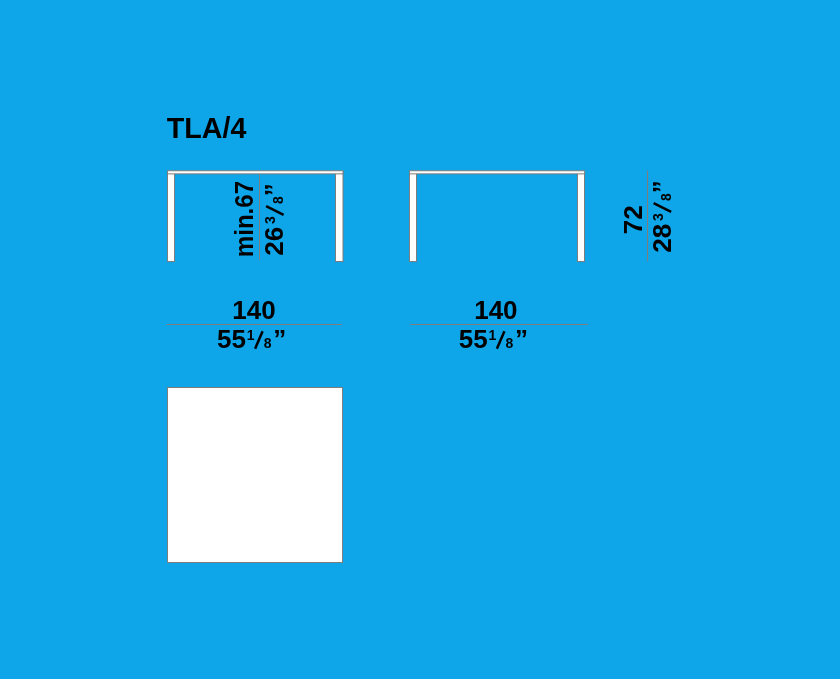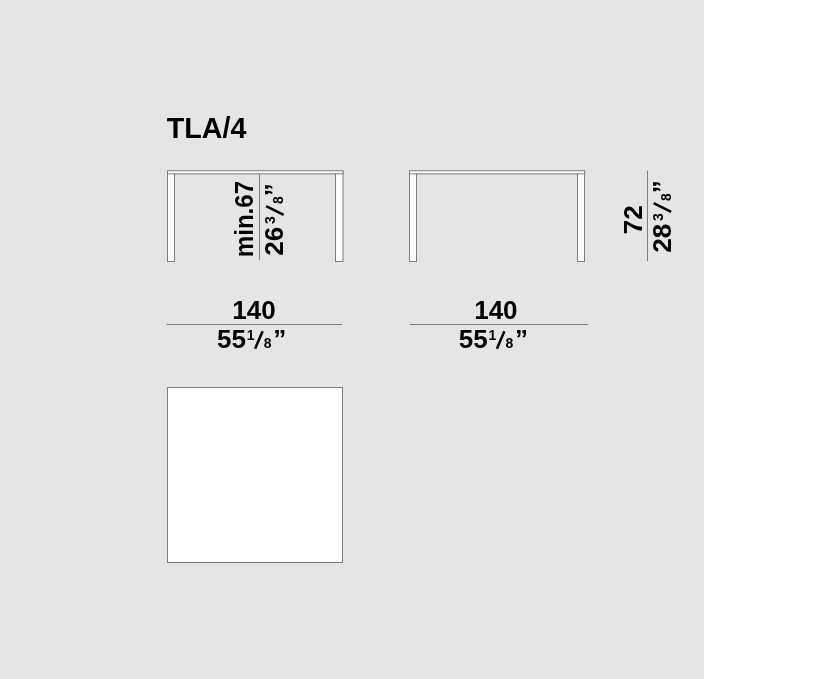--- a/index.html
+++ b/index.html
@@ -1,16 +1,16 @@
 <!DOCTYPE html>
 <html><head>
 <meta charset="utf-8">
 <style>
   html,body{margin:0;padding:0;background:#ffffff;}
-  .page{position:relative;width:704px;height:679px;background:#e5e5e5;overflow:hidden;}
+  .page{position:relative;width:840px;height:679px;background:#0ea5e9;overflow:hidden;}
   svg text{font-family:"Liberation Sans",sans-serif;font-weight:bold;fill:#000000;}
 </style>
 </head>
 <body>
 <div class="page">
 <svg width="840" height="679" viewBox="0 0 840 679" xmlns="http://www.w3.org/2000/svg">
 
   <text x="166.8" y="137.8" font-size="29" textLength="79.5" lengthAdjust="spacingAndGlyphs">TLA/4</text>
 
   <rect x="167.5" y="171.5" width="7" height="90" fill="#ffffff" stroke="#7d7d7d" stroke-width="1"></rect>

